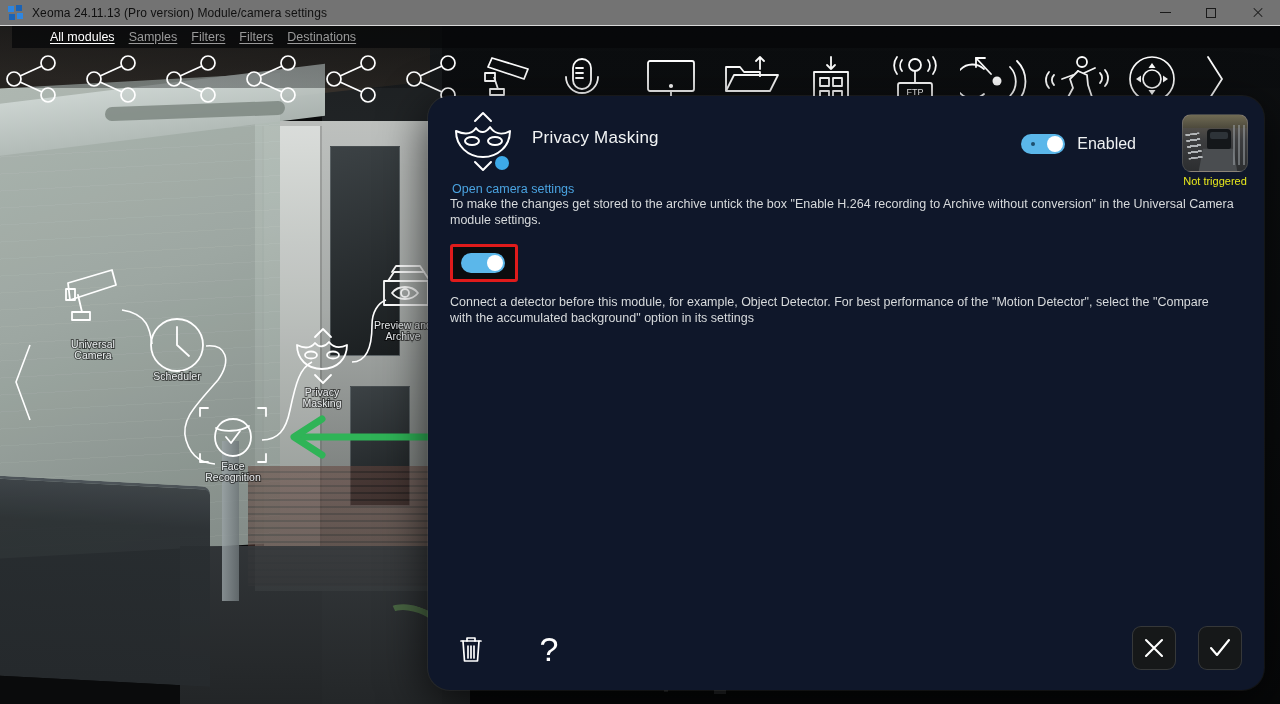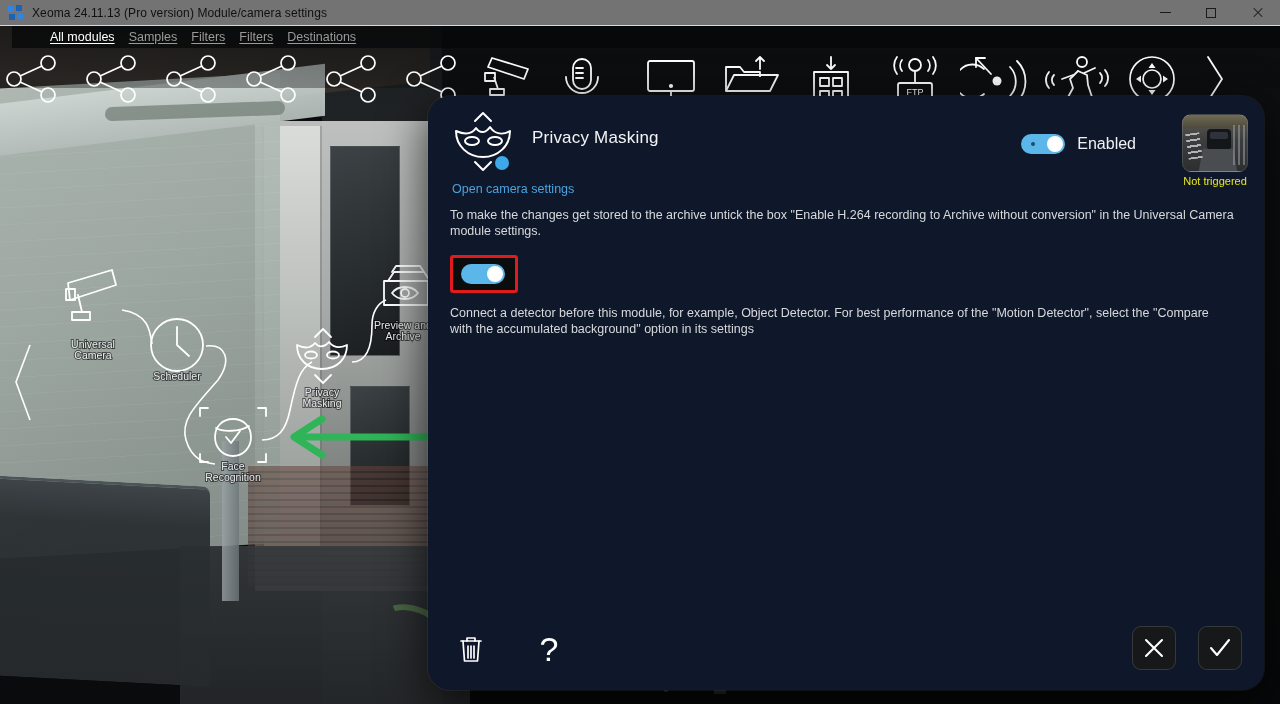--- a/index.html
+++ b/index.html
@@ -192,21 +192,21 @@
   .thumb .ladder { position:absolute; left:4px; top:18px; width:14px; height:26px;
       background: repeating-linear-gradient(to bottom, #cfd3d6 0px, #cfd3d6 2px, transparent 2px, transparent 6px); opacity:.8; transform: rotate(-8deg);}
   .thumb .fence { position:absolute; right:2px; top:10px; width:12px; height:40px;
       background: repeating-linear-gradient(to right, #9aa0a4 0px, #9aa0a4 2px, transparent 2px, transparent 5px); opacity:.55;}
   .thumb .trees { position:absolute; left:0; top:0; width:66px; height:13px;
       background: linear-gradient(180deg,#6f6a52,#4d4a3b); opacity:.9; }
   .thumb-caption { margin-top:3px; font-size:11px; color:#e8e81c; white-space:nowrap; }
 
   .dlg-body { position:absolute; left:0; top:92px; width:836px; height:440px; padding:0 22px; }
   .desc {
-    font-size:12.5px; line-height:16px; color:#d7dadc; width:792px; margin-top:19px;
+    font-size:12.5px; line-height:16px; color:#d7dadc; width:792px; margin-top:8px;
   }
   .opt-row {
     position:relative; display:inline-flex; align-items:center; gap:12px;
     margin-top:16px; padding:6px 10px 6px 8px;
     border:3px solid #e01b1b; border-radius:3px; background:#0b0c0e;
   }
   .opt-label { font-size:13px; color:#ffffff; white-space:nowrap; }
   .desc2 { font-size:12.5px; line-height:16px; color:#d7dadc; width:770px; margin-top:12px; }
 
   .dlg-foot { position:absolute; left:0; bottom:0; width:836px; height:84px; }

